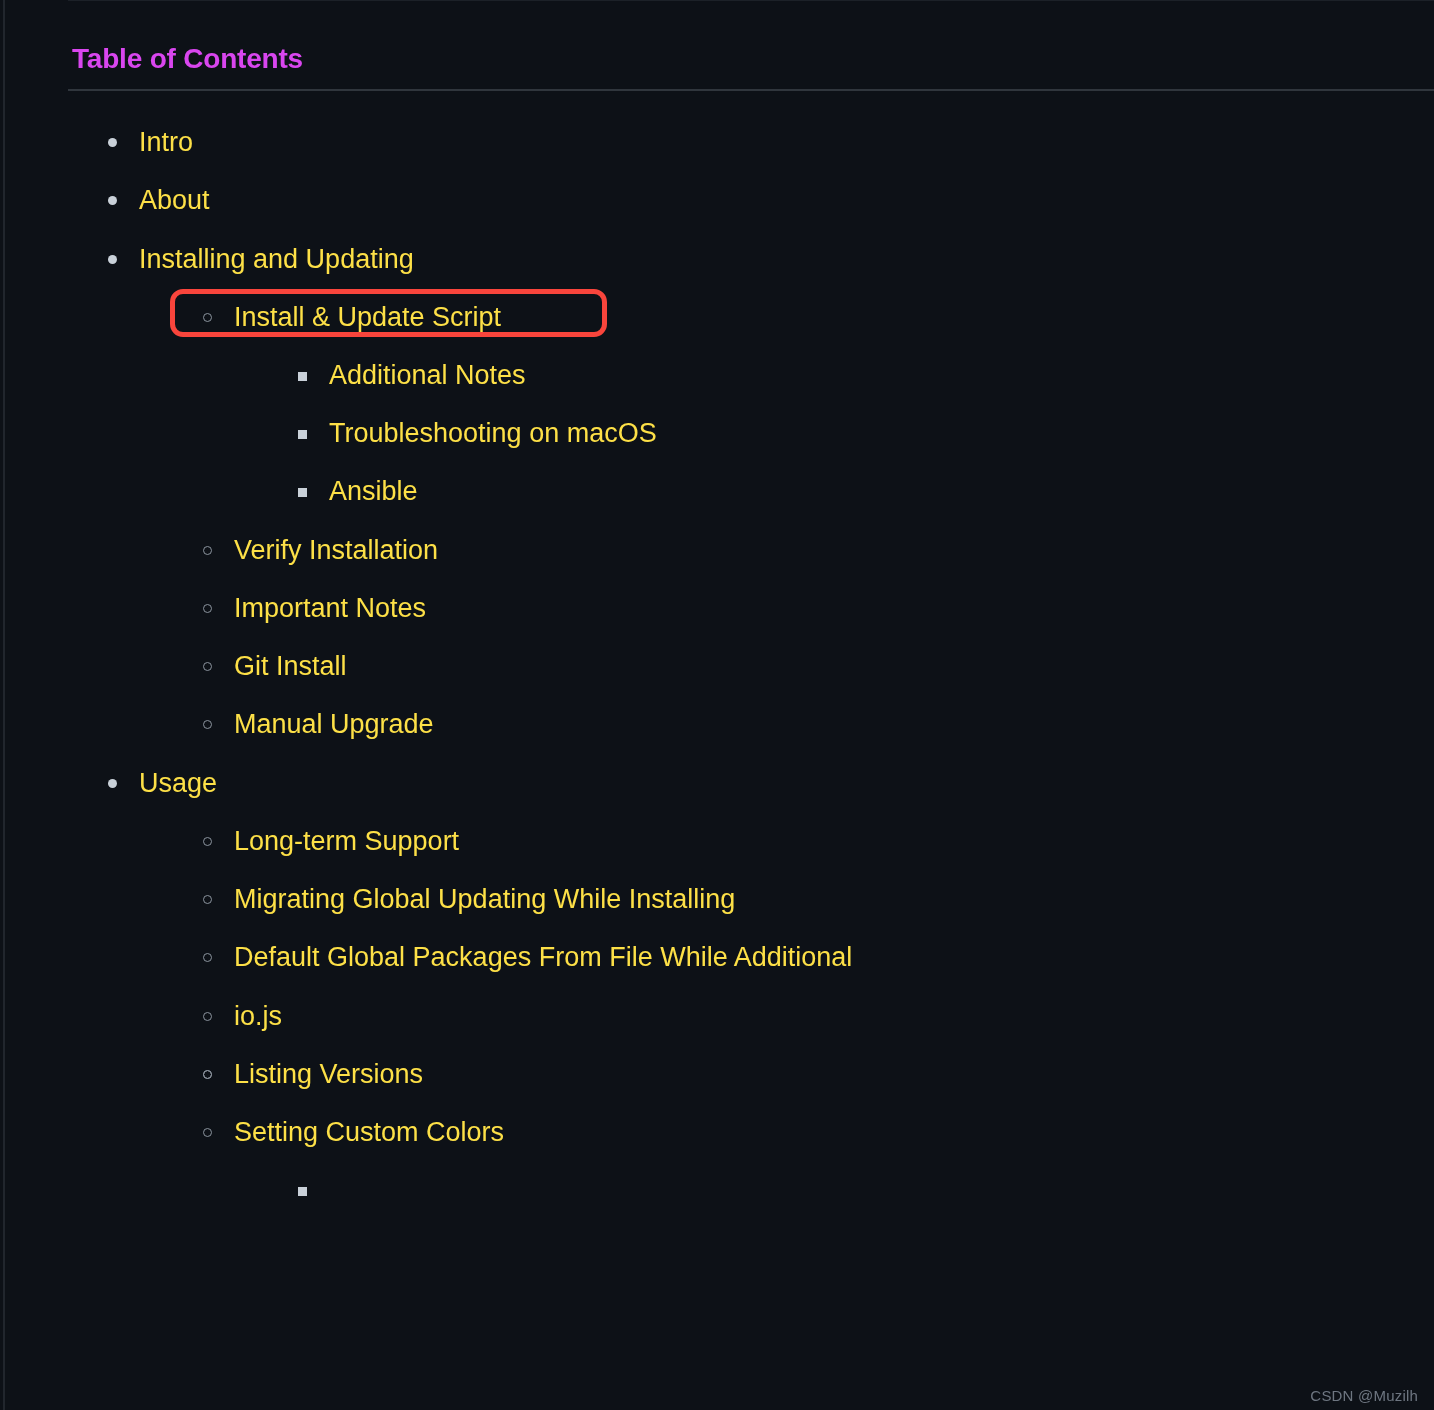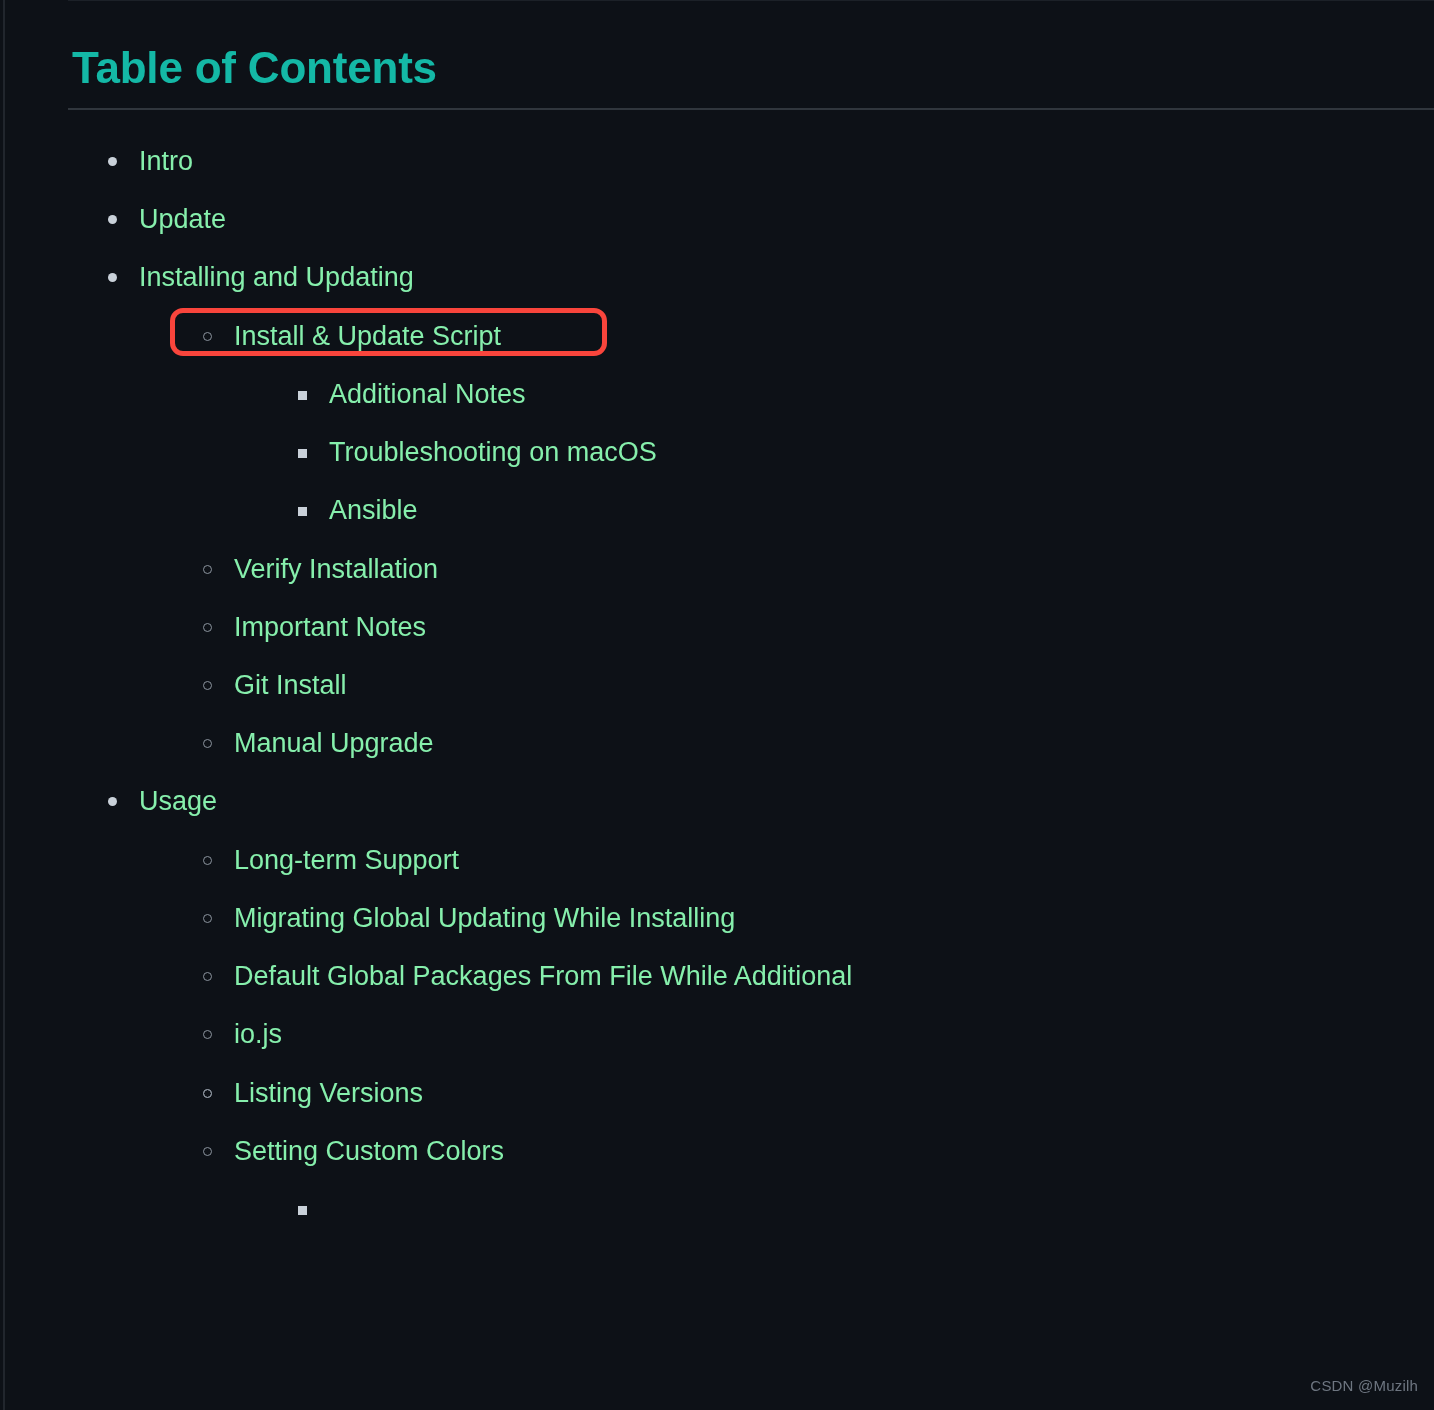--- a/index.html
+++ b/index.html
@@ -41,24 +41,24 @@
     left: 68px;
     top: 0;
     right: 0;
     bottom: 0;
     padding: 0;
   }
 
   h1.toc-title {
     margin: 0;
     padding: 42px 0 14px 4px;
-    font-size: 44px;
+    font-size: 28px;
     line-height: 1.18;
     font-weight: bold;
-    color: #14b8a6;
+    color: #d946ef;
     letter-spacing: -0.2px;
   }
 
   .hr {
     height: 2px;
     background: #30363d;
     margin: 0 0 0 0;
     width: 100%;
   }
 
@@ -116,21 +116,21 @@
   }
   
   ul.level-3 > li.item > .marker {
     top: 12px;
     width: 9px;
     height: 9px;
     background: #c9d1d9;
   }
 
   a.toc-link {
-    color: #86efac;
+    color: #fde047;
     text-decoration: none;
     font-size: 27px;
     display: inline-block;
     vertical-align: top;
   }
 
   
   li.item > ul { margin-top: 28px; }
 
   
@@ -145,42 +145,42 @@
     height: 48px;
     border: 5px solid #f9453c;
     border-radius: 13px;
     pointer-events: none;
     box-sizing: border-box;
   }
 
   .watermark {
     position: absolute;
     right: 16px;
-    bottom: 16px;
+    bottom: 6px;
     font-size: 15px;
     color: #6e7681;
     letter-spacing: 0.2px;
     font-family: "Liberation Sans", sans-serif;
   }
 </style>
 </head>
 <body>
 
 <div class="left-rule"></div>
 <div class="top-rule"></div>
 
 <div class="page">
 
   <h1 class="toc-title">Table of Contents</h1>
 
   <div class="hr"></div>
 
   <ul class="level-1" id="toc-root">
       <li class="item"><span class="marker"></span><a class="toc-link" href="#intro">Intro</a></li>
-      <li class="item"><span class="marker"></span><a class="toc-link" href="#about">Update</a></li>
+      <li class="item"><span class="marker"></span><a class="toc-link" href="#about">About</a></li>
       <li class="item"><span class="marker"></span><a class="toc-link" href="#installing-and-updating">Installing and Updating</a><ul class="level-2">
           <li class="item highlighted"><span class="marker"></span><a class="toc-link" href="#install-update-script">Install &amp; Update Script</a><span class="annotation-box"></span><ul class="level-3">
               <li class="item"><span class="marker"></span><a class="toc-link" href="#additional-notes">Additional Notes</a></li>
               <li class="item"><span class="marker"></span></li>
               <li class="item"><span class="marker"></span><a class="toc-link" href="#troubleshooting-on-macos">Troubleshooting on macOS</a></li>
               <li class="item"><span class="marker"></span><a class="toc-link" href="#ansible">Ansible</a></li>
             </ul></li>
           <li class="item"><span class="marker"></span><a class="toc-link" href="#verify-installation">Verify Installation</a></li>
           <li class="item"><span class="marker"></span><a class="toc-link" href="#important-notes">Important Notes</a></li>
           <li class="item"><span class="marker"></span><a class="toc-link" href="#git-install">Git Install</a></li>

